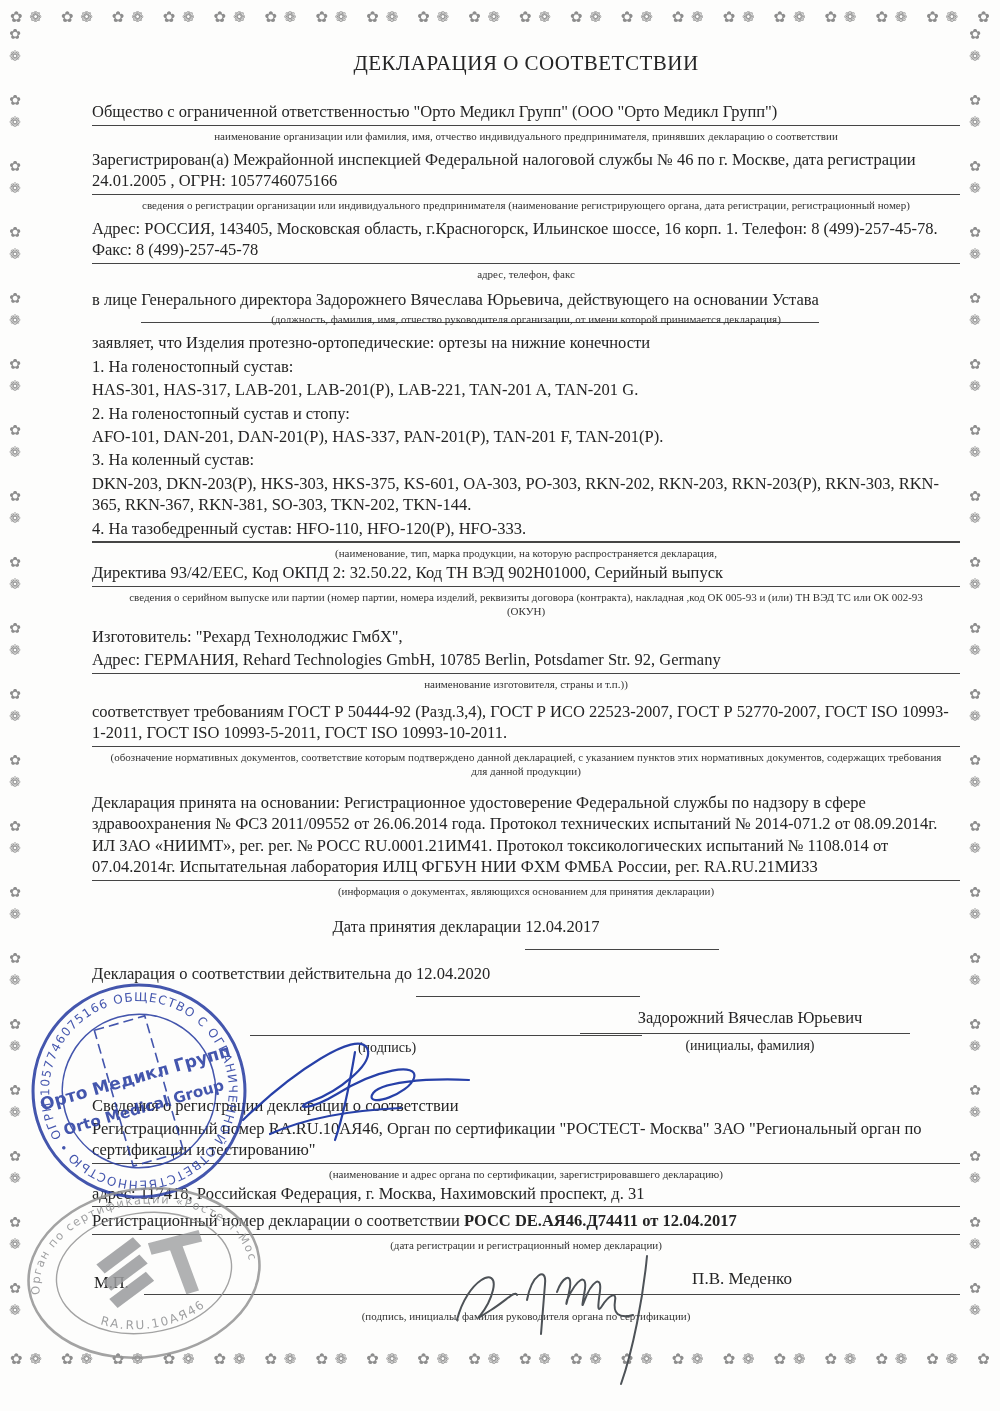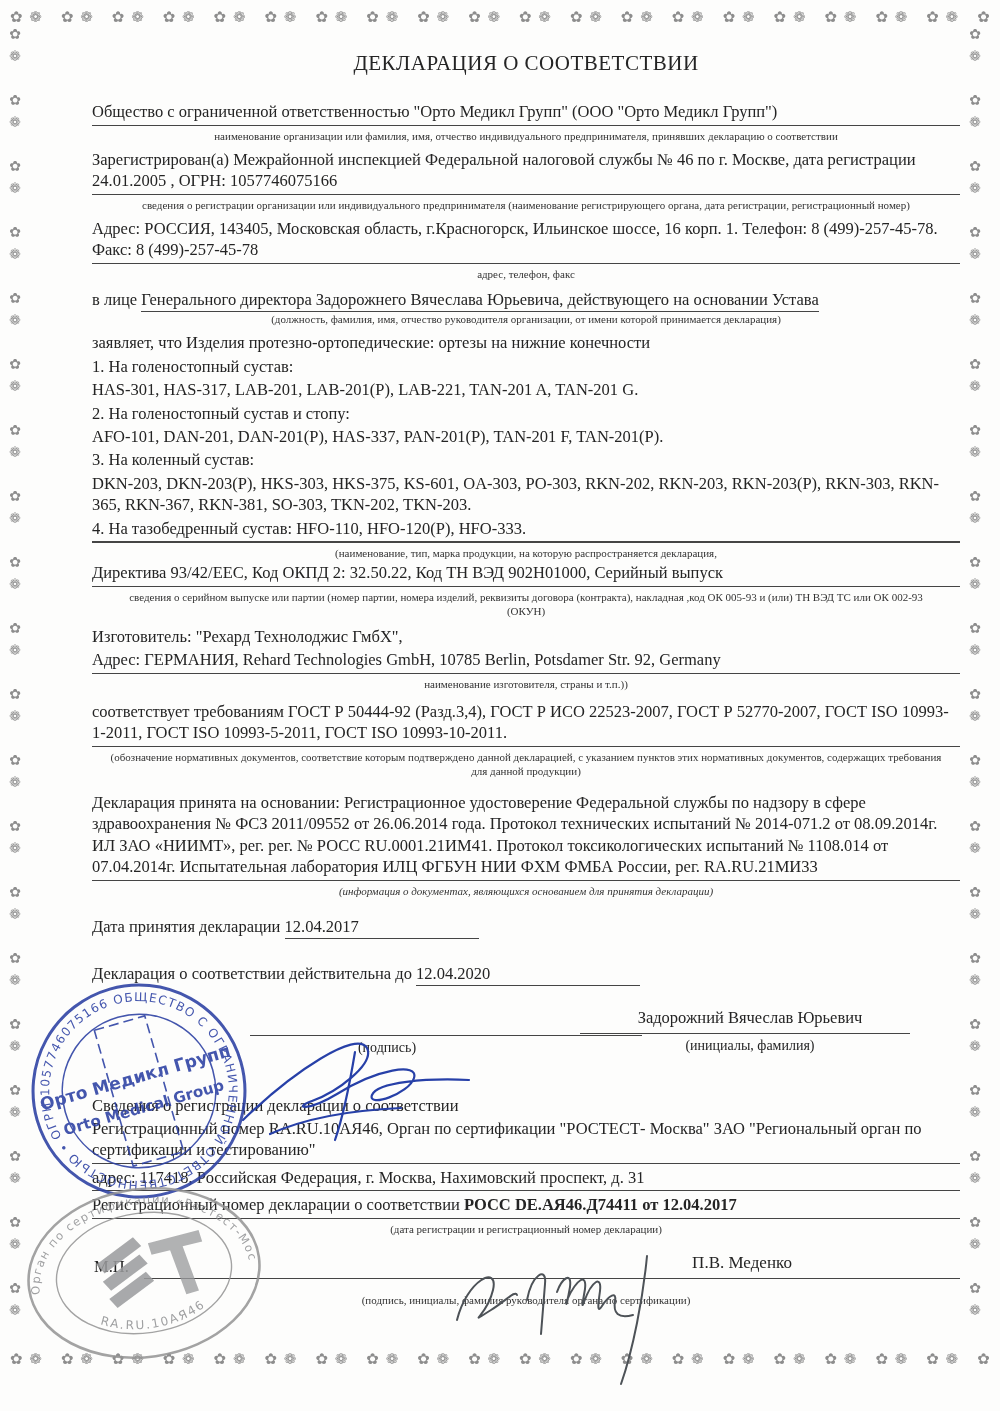--- a/index.html
+++ b/index.html
@@ -14,26 +14,26 @@
        font-size:14px;color:#8d8d8d;overflow:hidden;writing-mode:vertical-rl;text-orientation:upright;
        letter-spacing:6px;line-height:22px;}
   .b-left{left:4px;}
   .b-right{left:964px;}
   
   .content{position:absolute;left:92px;top:42px;width:868px;font-size:16.5px;line-height:1.3;}
   .title{text-align:center;font-size:21px;font-weight:normal;letter-spacing:.5px;margin:8px 0 24px 0;}
   .line{margin:0 0 2px 0;}
   .u{border-bottom:1.6px solid #454545;padding-bottom:2px;margin-bottom:3px;}
   .uu{border-bottom:2.6px double #454545;}
-  .us{border-bottom:1.6px solid #454545;padding-bottom:2px;}
+  .us{border-bottom:1.6px solid #454545;padding-bottom:13px;}
   .cap{text-align:center;font-size:11px;color:#333;line-height:1.28;margin:1px 18px 7px 18px;}
   .mb6{margin-bottom:6px;} .mb8{margin-bottom:8px;} .mb10{margin-bottom:10px;}
-  .mb14{margin-bottom:14px;} .mb18{margin-bottom:18px;font-style:italic;}
+  .mb14{margin-bottom:14px;} .mb18{margin-bottom:18px;}
   .pr120{padding-right:120px;} .pr150{padding-right:150px;}
-  .date-row{margin:10px 0 26px 0;}
+  .date-row{margin:10px 0 26px 0;text-align:center;}
   .valid-row{margin:0 0 6px 0;}
   
   .sigrow{position:relative;height:104px;}
   .sig-line-left{position:absolute;left:158px;top:44px;width:392px;border-bottom:1.6px solid #454545;}
   .sig-cap-left{position:absolute;left:195px;top:48px;width:200px;text-align:center;font-size:14px;}
   .sig-name-right{position:absolute;left:508px;top:16px;width:300px;text-align:center;}
   .sig-line-right{position:absolute;left:488px;top:42px;width:330px;border-bottom:1.6px solid #454545;}
   .sig-cap-right{position:absolute;left:508px;top:46px;width:300px;text-align:center;font-size:14px;}
   
   .mprow{position:relative;height:50px;margin-top:4px;}
@@ -72,21 +72,21 @@
 
     <div class="line"><span>в лице </span><span class="us">Генерального директора Задорожнего Вячеслава Юрьевича, действующего на основании Устава</span></div>
     <div class="cap mb6">(должность, фамилия, имя, отчество руководителя организации, от имени которой принимается декларация)</div>
 
     <div class="line">заявляет, что Изделия протезно-ортопедические: ортезы на нижние конечности</div>
     <div class="line">1. На голеностопный сустав:</div>
     <div class="line">HAS-301, HAS-317, LAB-201, LAB-201(P), LAB-221, TAN-201 A, TAN-201 G.</div>
     <div class="line">2. На голеностопный сустав и стопу:</div>
     <div class="line">AFO-101, DAN-201, DAN-201(P), HAS-337, PAN-201(P), TAN-201 F, TAN-201(P).</div>
     <div class="line">3. На коленный сустав:</div>
-    <div class="line">DKN-203, DKN-203(P), HKS-303, HKS-375, KS-601, OA-303, PO-303, RKN-202, RKN-203, RKN-203(P), RKN-303, RKN-365, RKN-367, RKN-381, SO-303, TKN-202, TKN-203.</div>
+    <div class="line">DKN-203, DKN-203(P), HKS-303, HKS-375, KS-601, OA-303, PO-303, RKN-202, RKN-203, RKN-203(P), RKN-303, RKN-365, RKN-367, RKN-381, SO-303, TKN-202, TKN-144.</div>
     <div class="line u uu">4. На тазобедренный сустав: HFO-110, HFO-120(P), HFO-333.</div>
     <div class="cap" style="margin-bottom:2px;">(наименование, тип, марка продукции, на которую распространяется декларация,</div>
 
     <div class="line u">Директива 93/42/ЕЕС, Код ОКПД 2:  32.50.22, Код ТН ВЭД 902Н01000, Серийный выпуск</div>
     <div class="cap mb8">сведения о серийном выпуске или партии (номер партии, номера изделий, реквизиты договора (контракта), накладная ,код ОК 005-93 и (или) ТН ВЭД ТС или ОК 002-93 (ОКУН)</div>
 
     <div class="line">Изготовитель: "Рехард Технолоджис ГмбХ",</div>
     <div class="line u">Адрес: ГЕРМАНИЯ, Rehard Technologies GmbH, 10785 Berlin, Potsdamer Str. 92, Germany</div>
     <div class="cap mb10">наименование изготовителя, страны и т.п.))</div>
 
@@ -103,20 +103,21 @@
     <div class="sigrow">
       <div class="sig-line-left"></div>
       <div class="sig-cap-left">(подпись)</div>
       <div class="sig-name-right">Задорожний Вячеслав Юрьевич</div>
       <div class="sig-line-right"></div>
       <div class="sig-cap-right">(инициалы, фамилия)</div>
     </div>
 
     <div class="line">Сведения о регистрации декларации о соответствии</div>
     <div class="line u">Регистрационный номер RA.RU.10АЯ46, Орган по сертификации "РОСТЕСТ- Москва" ЗАО "Региональный орган по сертификации и тестированию"</div>
+    <div class="cap" style="margin-bottom:2px;">(наименование и адрес органа по сертификации, зарегистрировавшего декларацию)</div>
 
     <div class="line u">адрес: 117418, Российская Федерация, г. Москва, Нахимовский проспект, д. 31</div>
 
     <div class="line u"><span>Регистрационный номер декларации о соответствии </span><span class="bold">РОСС DE.АЯ46.Д74411 от 12.04.2017</span></div>
     <div class="cap mb6">(дата регистрации и регистрационный номер декларации)</div>
 
     <div class="mprow">
       <div class="mp-label">М.П.</div>
       <div class="mp-line"></div>
       <div class="mp-name">П.В. Меденко</div>

